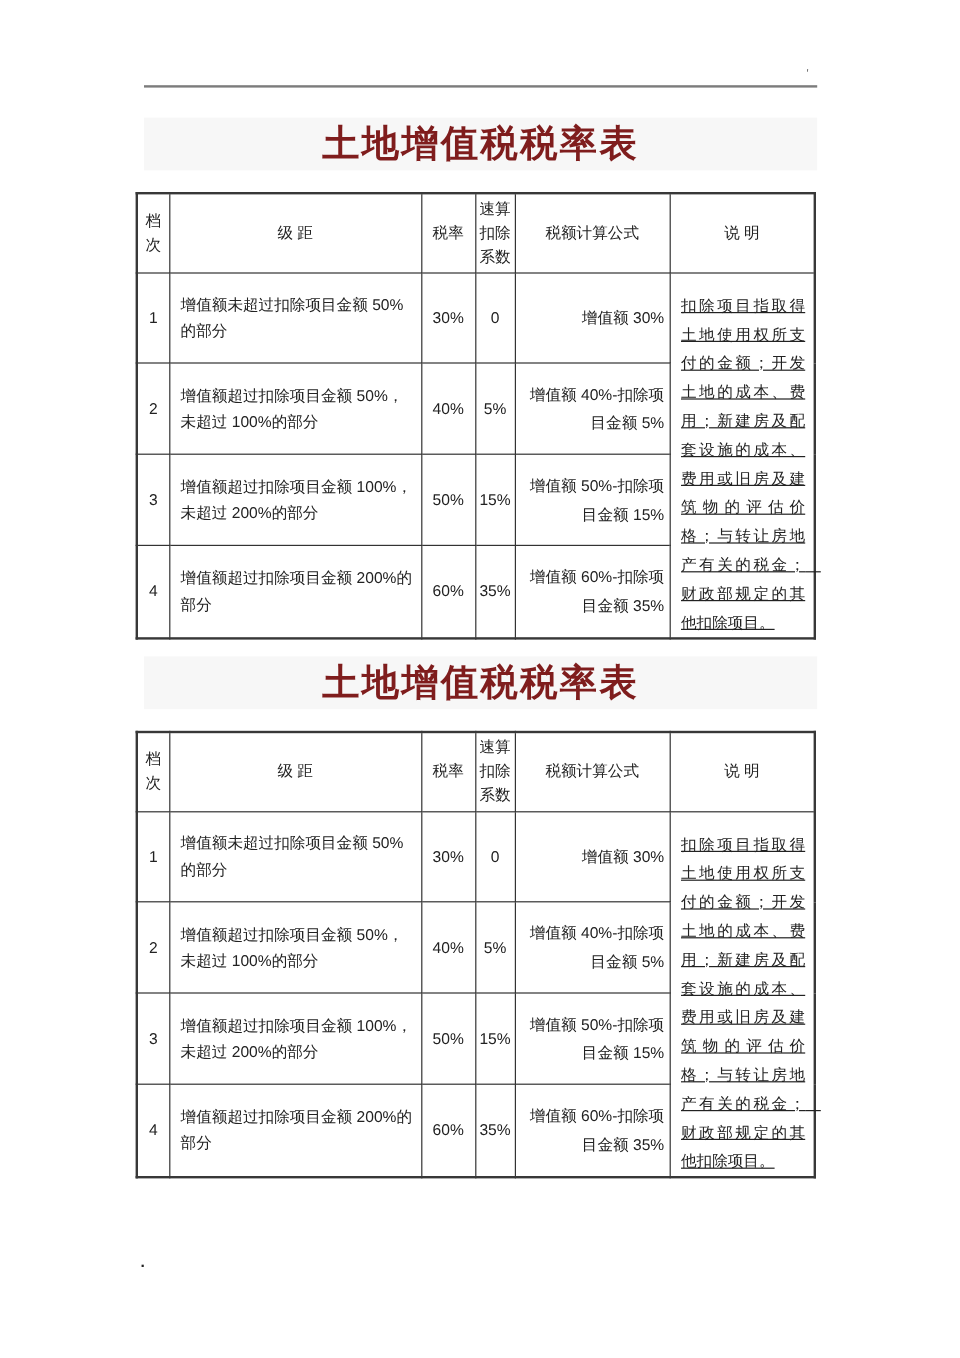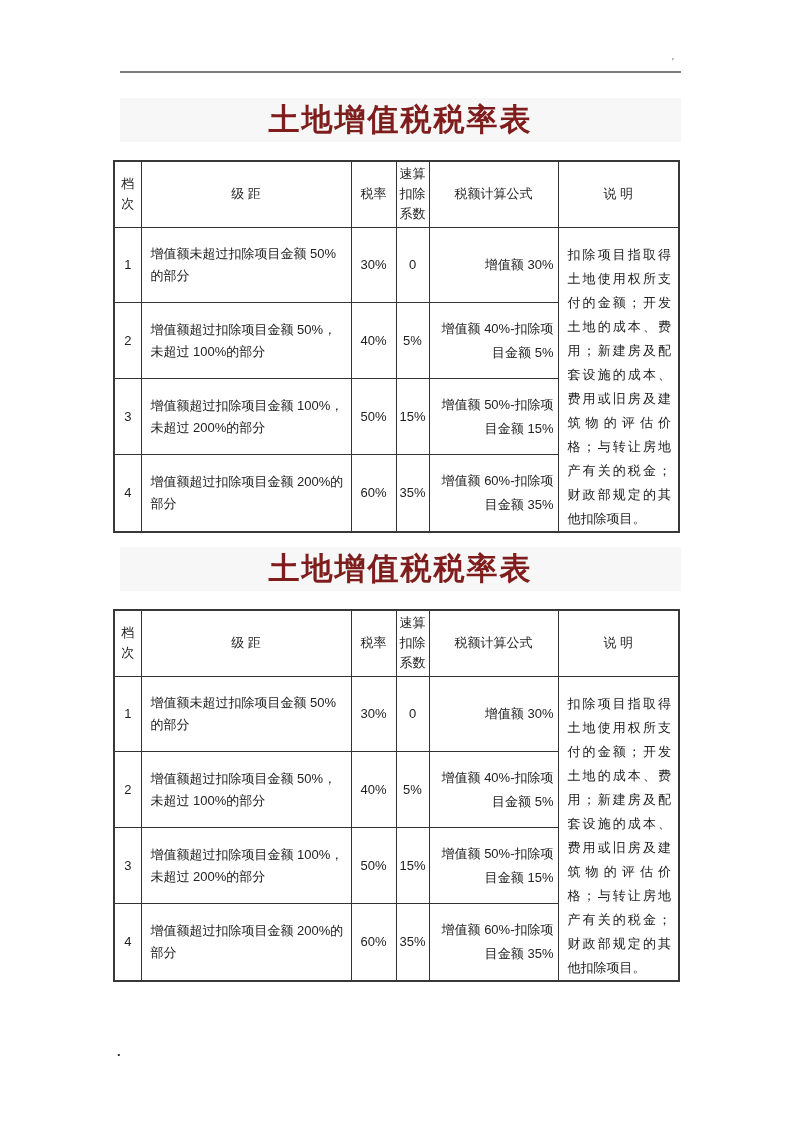--- a/index.html
+++ b/index.html
@@ -89,20 +89,21 @@
   .cell-formula {
     text-align: right;
     padding: 4px 4px 4px 9px;
     line-height: 24px;
   }
   .cell-note {
     vertical-align: top;
     text-align: justify;
     padding: 15px 7px 0 9px;
     line-height: 24px;
+    text-decoration: underline;
   }
 </style>
 </head>
 <body>
 
 <div class="top-rule"></div>
 <span class="top-right-mark">'</span>
 
 <div class="section" id="section-1">
   <div class="title-band">

